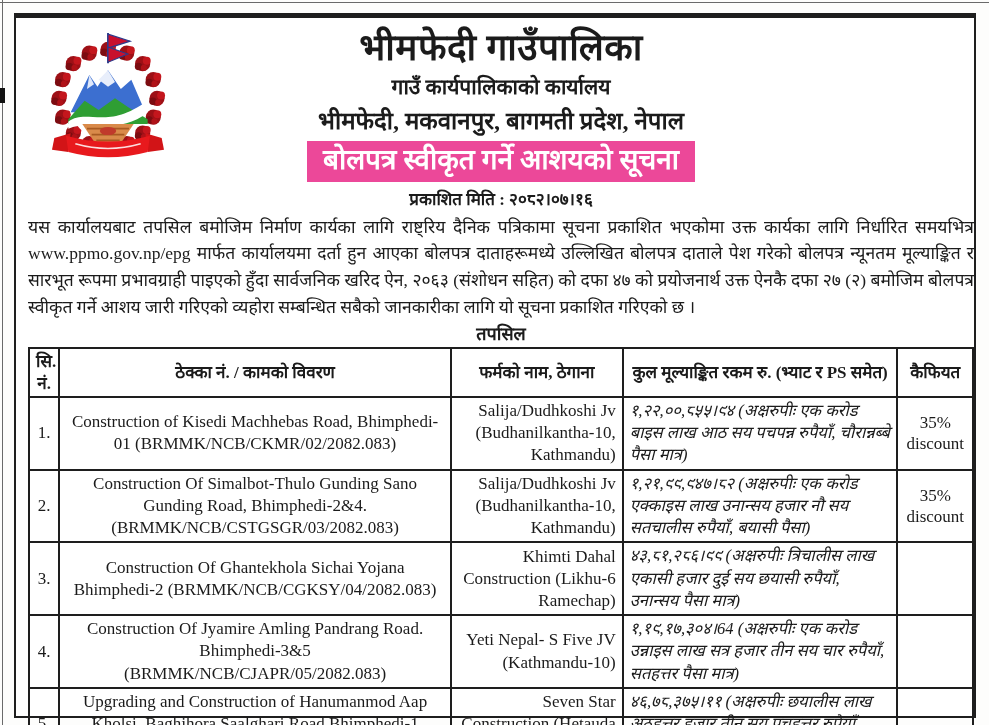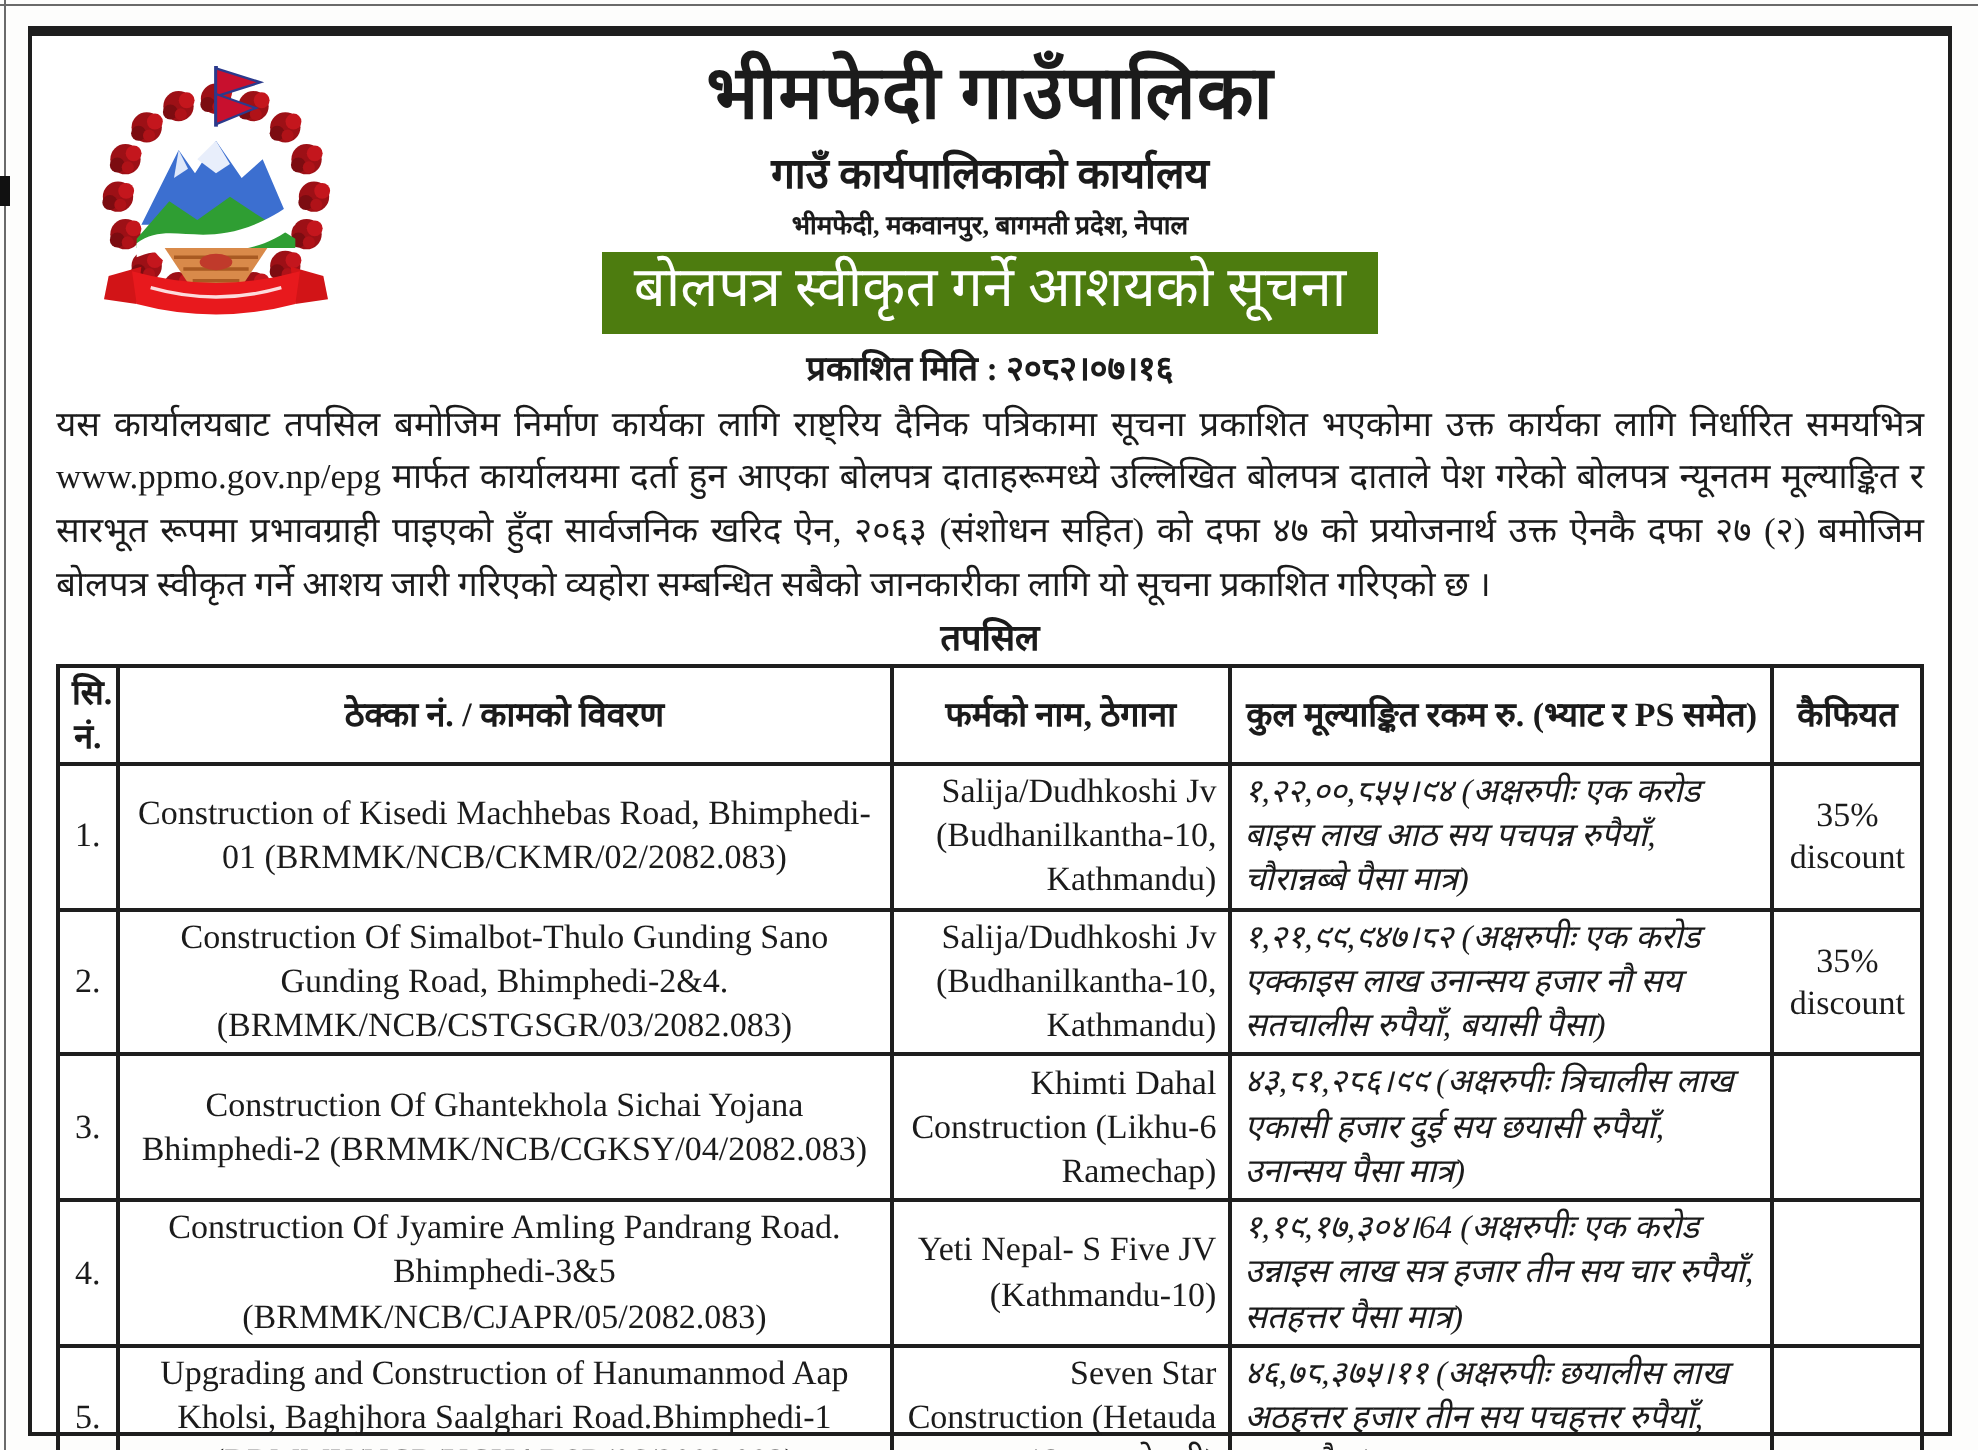--- a/index.html
+++ b/index.html
@@ -13,36 +13,36 @@
   }
   
   .scan-top-line { position:absolute; left:0; top:2px; width:100%; height:1px; background:#6a6a6a; }
   .scan-left-line { position:absolute; left:2px; top:0; width:1px; height:100%; background:#6a6a6a; }
   .scan-tick { position:absolute; left:0; top:88px; width:5px; height:15px; background:#111; }
 
   .notice {
     position:absolute; left:14px; top:13px; right:13px; bottom:7px;
     border:2px solid #1e1e1e; border-top:5px solid #1e1e1e;
     background:#fff;
-    padding:6px 12px 4px 12px;
+    padding:6px 0 4px 12px;
   }
 
   .emblem { position:absolute; left:18px; top:8px; width:148px; height:140px; }
 
   .head-block { text-align:center; padding-top:4px; }
   .org-name {
     font-size:37px; font-weight:bold; line-height:1.1; letter-spacing:0.5px;
     font-family:"Liberation Serif","DejaVu Serif",serif;
   }
   .office-name { font-size:21px; font-weight:bold; margin-top:3px; }
-  .address-line { font-size:13px; font-weight:bold; margin-top:3px; }
+  .address-line { font-size:24px; font-weight:bold; margin-top:3px; }
   .banner {
     display:inline-block; margin-top:5px;
-    background:#4d7c0f; color:#ffffff;
-    font-size:28px; font-weight:normal;
+    background:#ec4899; color:#ffffff;
+    font-size:28px; font-weight:bold;
     padding:3px 16px 6px 16px; line-height:1.15;
   }
   .pub-date { font-size:17px; font-weight:bold; margin-top:5px;font-family:Liberation Serif, serif; }
 
   .body-para {
     margin-top:4px;
     font-size:17.5px; line-height:1.52;
     text-align:justify;
   }
   .table-caption { text-align:center; font-size:18px; font-weight:bold; margin:1px 0 2px 0; }

